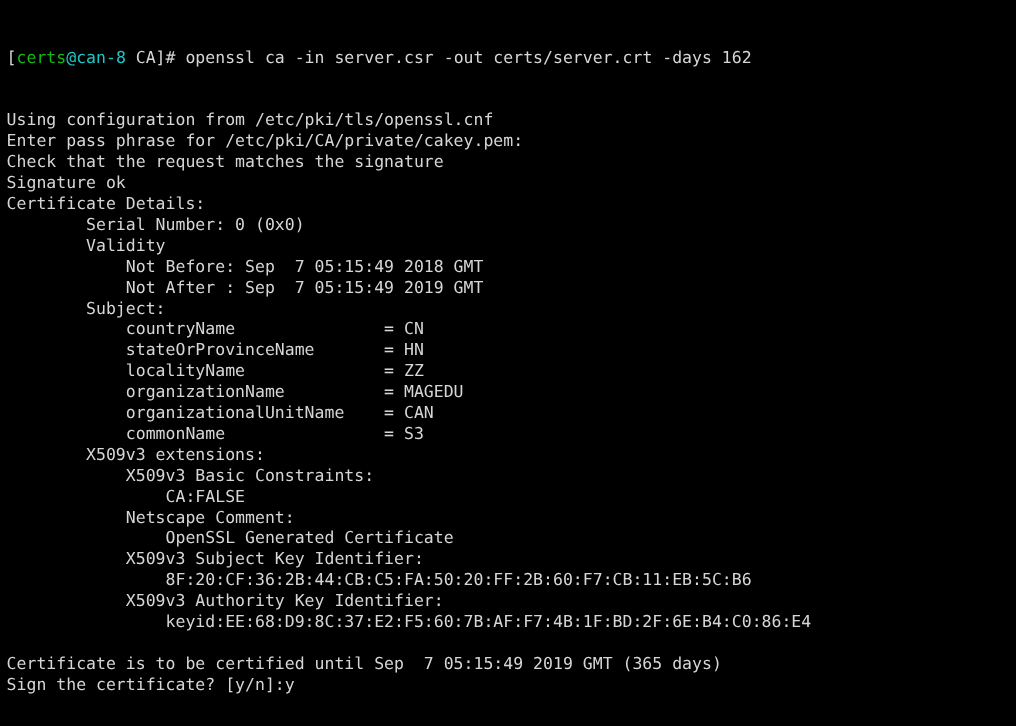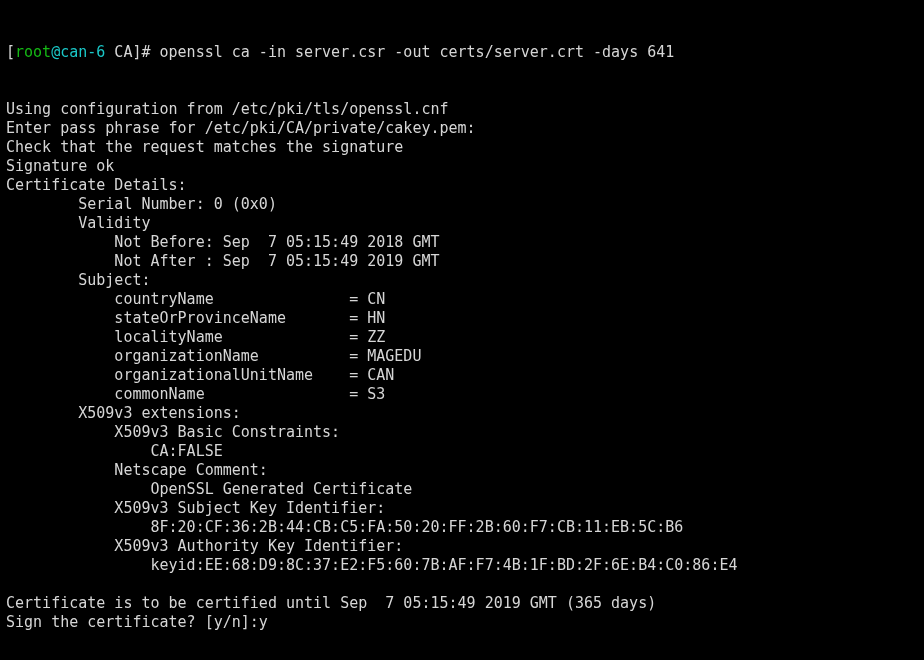--- a/index.html
+++ b/index.html
@@ -38,15 +38,15 @@
   .prompt-bracket { color: #d6d6d6; }
   .prompt-user { color: #15b915; }
   .prompt-host { color: #1ac7c7; }
   .prompt-rest { color: #d6d6d6; text-align: center; }
   .cmd { color: #d6d6d6; }
 </style>
 </head>
 <body style="background: rgb(0, 0, 0);">
 
 <div id="terminal" style="background: rgb(0, 0, 0); color: rgb(214, 214, 214);">
-  <div class="line"><span class="prompt-bracket">[</span><span class="prompt-user" style="color: rgb(21, 185, 21);">root</span><span class="prompt-host" style="color: rgb(26, 199, 199);">@can-6</span><span class="prompt-rest"> CA]# </span><span class="cmd">openssl ca -in server.csr -out certs/server.crt -days 641</span></div>
+  <div class="line"><span class="prompt-bracket">[</span><span class="prompt-user" style="color: rgb(21, 185, 21);">certs</span><span class="prompt-host" style="color: rgb(26, 199, 199);">@can-8</span><span class="prompt-rest"> CA]# </span><span class="cmd">openssl ca -in server.csr -out certs/server.crt -days 162</span></div>
   <div id="output"><div class="line">Using configuration from /etc/pki/tls/openssl.cnf</div><div class="line">Enter pass phrase for /etc/pki/CA/private/cakey.pem:</div><div class="line">Check that the request matches the signature</div><div class="line">Signature ok</div><div class="line">Certificate Details:</div><div class="line">        Serial Number: 0 (0x0)</div><div class="line">        Validity</div><div class="line">            Not Before: Sep  7 05:15:49 2018 GMT</div><div class="line">            Not After : Sep  7 05:15:49 2019 GMT</div><div class="line">        Subject:</div><div class="line">            countryName               = CN</div><div class="line">            stateOrProvinceName       = HN</div><div class="line">            localityName              = ZZ</div><div class="line">            organizationName          = MAGEDU</div><div class="line">            organizationalUnitName    = CAN</div><div class="line">            commonName                = S3</div><div class="line">        X509v3 extensions:</div><div class="line">            X509v3 Basic Constraints:</div><div class="line">                CA:FALSE</div><div class="line">            Netscape Comment:</div><div class="line">                OpenSSL Generated Certificate</div><div class="line">            X509v3 Subject Key Identifier:</div><div class="line">                8F:20:CF:36:2B:44:CB:C5:FA:50:20:FF:2B:60:F7:CB:11:EB:5C:B6</div><div class="line">            X509v3 Authority Key Identifier:</div><div class="line">                keyid:EE:68:D9:8C:37:E2:F5:60:7B:AF:F7:4B:1F:BD:2F:6E:B4:C0:86:E4</div><div class="line blank">&nbsp;</div><div class="line">Certificate is to be certified until Sep  7 05:15:49 2019 GMT (365 days)</div><div class="line">Sign the certificate? [y/n]:y</div><div class="line blank">&nbsp;</div><div class="line blank">&nbsp;</div></div>
 </div>
 
 </body></html>

